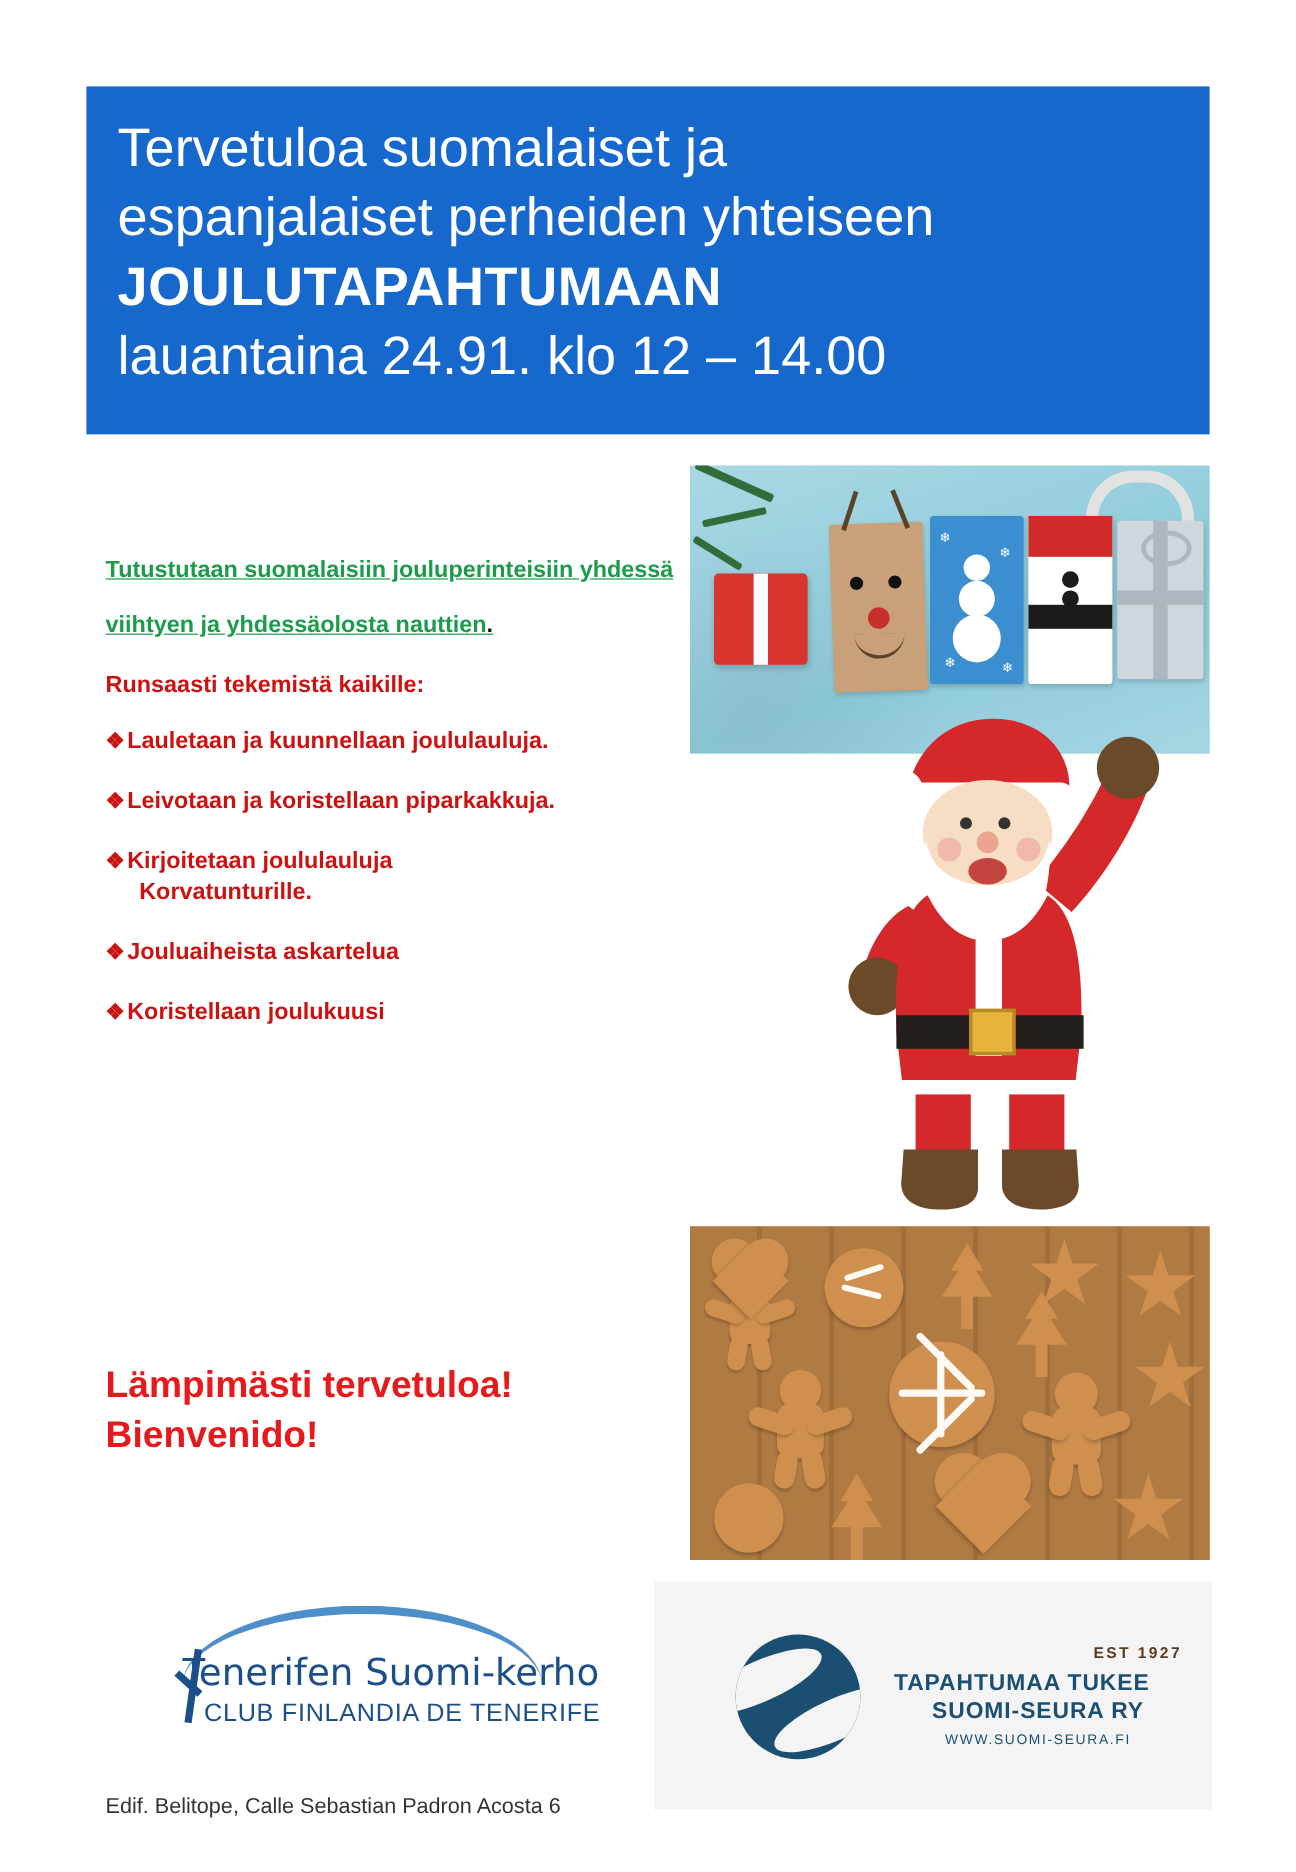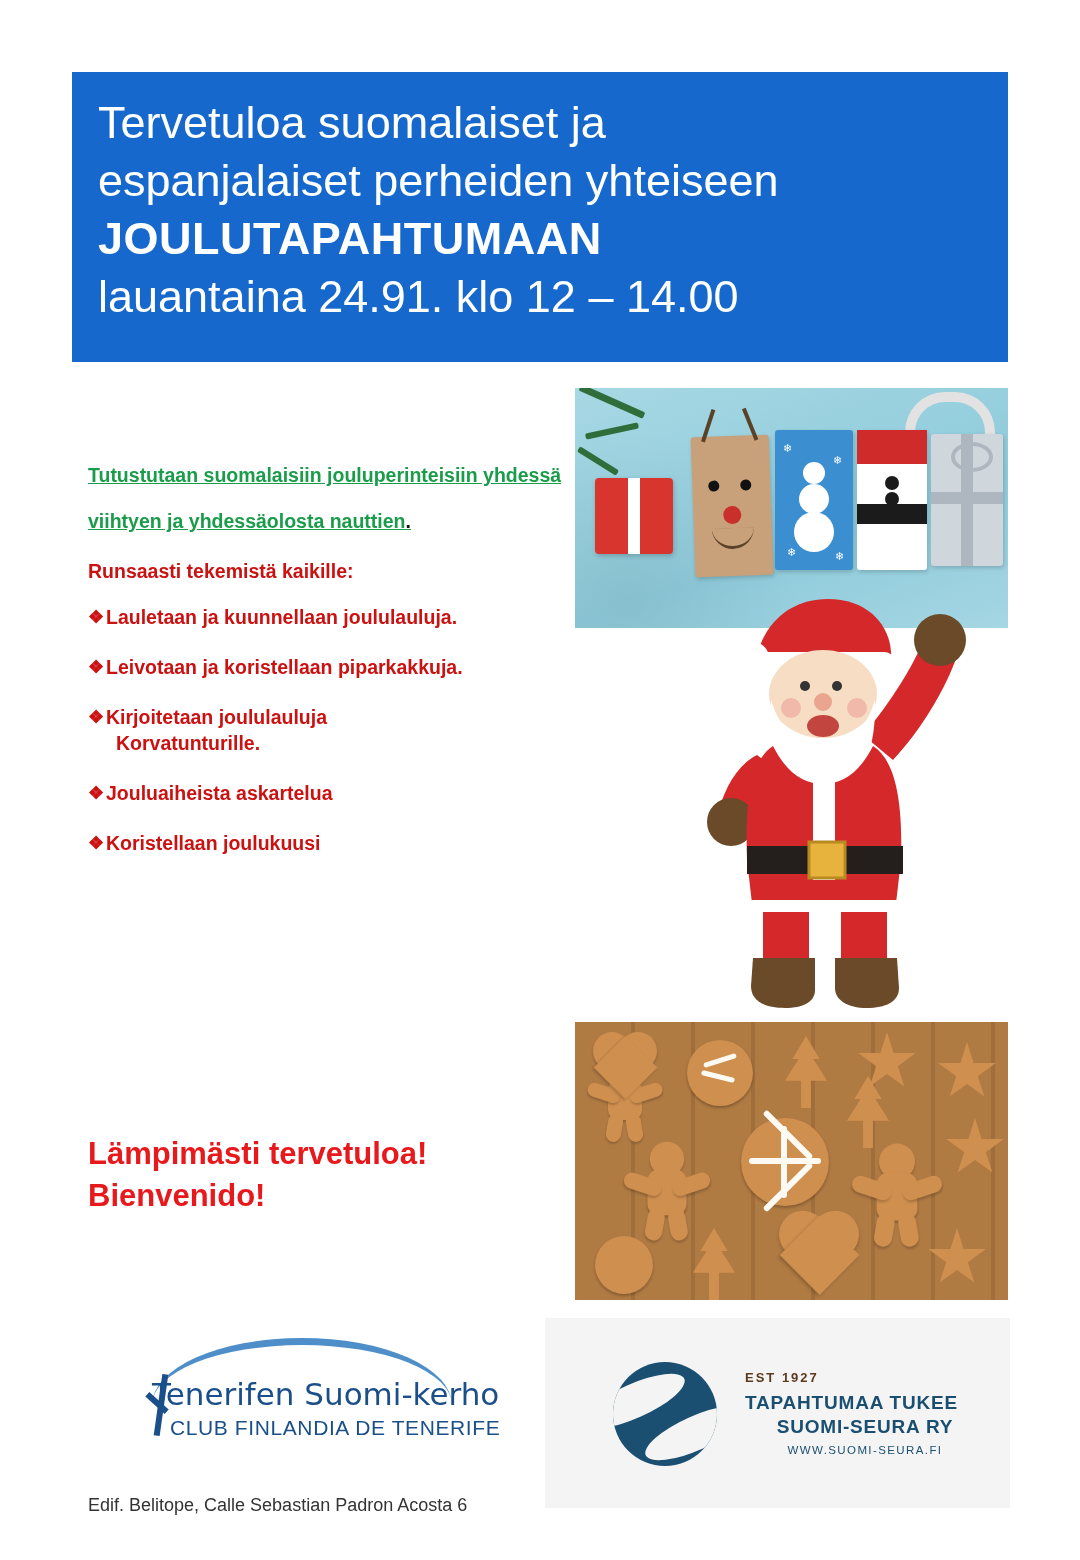--- a/index.html
+++ b/index.html
@@ -286,21 +286,21 @@
     border-radius: 50%;
     background: #1b4f72;
     overflow: hidden;
   }
   .ss-mark .s1, .ss-mark .s2 {
     position:absolute; background:#f4f4f4; border-radius: 50%;
   }
   .ss-mark .s1 { width:110px; height:34px; left:-34px; top:22px; transform: rotate(-24deg); }
   .ss-mark .s2 { width:110px; height:34px; left:28px; top:54px; transform: rotate(-24deg); }
   .ss-est {
-    position:absolute; left: 200px; top: 52px; width: 240px; text-align:left;
+    position:absolute; left: 200px; top: 52px; width: 240px; text-align:right;
     font-size: 13px; letter-spacing: 2px; color: #5c3a1e; font-weight: 700;
   }
   .ss-l1 {
     position:absolute; left:200px; top: 74px; width:240px; text-align:left;
     font-size: 19px; font-weight: 700; letter-spacing: 0.8px; color: #1b4f72;
   }
   .ss-l2 {
     position:absolute; left:200px; top: 98px; width:240px; text-align:center;
     font-size: 19px; font-weight: 700; letter-spacing: 0.8px; color: #1b4f72;
   }

